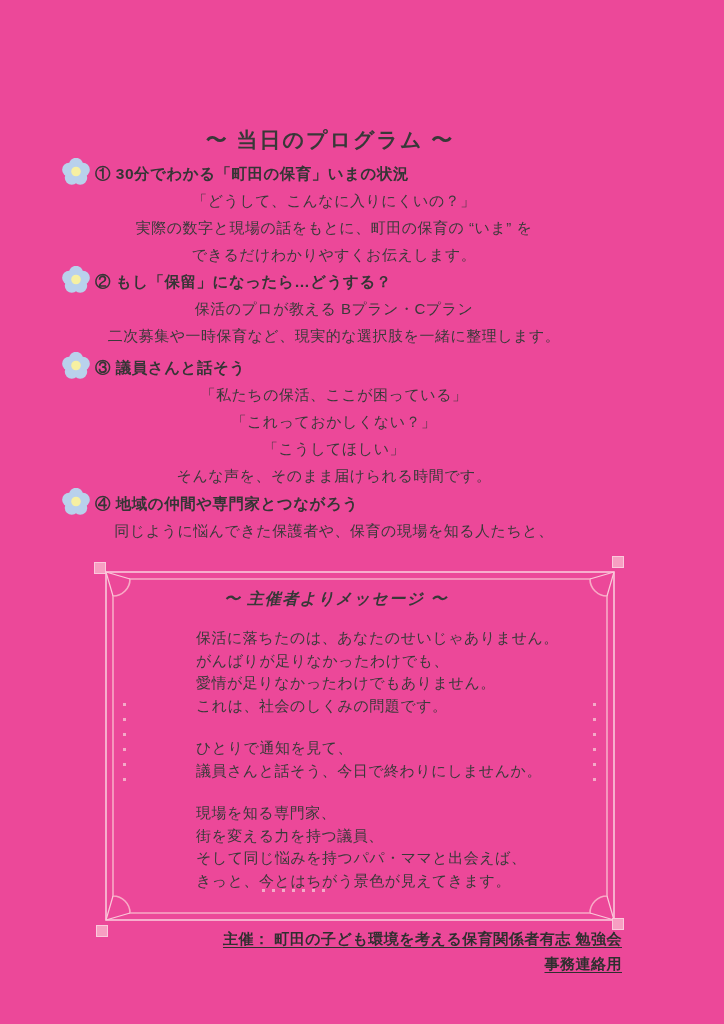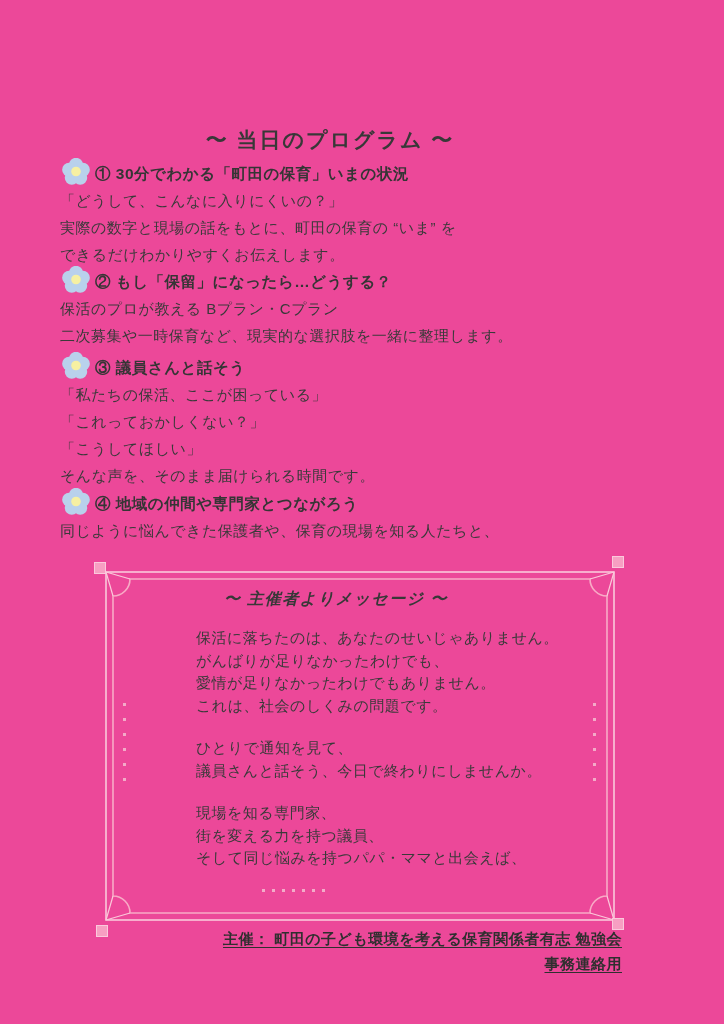--- a/index.html
+++ b/index.html
@@ -35,21 +35,21 @@
     position:absolute; left:62px; top:-2px;
     width:28px; height:28px;
   }
   .item-heading {
     margin-left:95px;
     font-size:15.5px; font-weight:bold;
     line-height:27px;
     letter-spacing:0.5px;
     color:#353535;
   }
-  .item-body { margin-left:60px; }
+  .item-body { margin-left:60px;text-align:center; }
   .item-body .line {
     font-size:15px; line-height:27px;
     letter-spacing:0.5px;
   }
 
   
   .message-frame {
     position:absolute; left:104px; top:570px;
     width:512px; height:352px;
   }
@@ -233,20 +233,21 @@
         <div class="line">これは、社会のしくみの問題です。</div>
       </div>
       <div class="message-para">
         <div class="line">ひとりで通知を見て、</div>
         <div class="line">議員さんと話そう、今日で終わりにしませんか。</div>
       </div>
       <div class="message-para">
         <div class="line">現場を知る専門家、</div>
         <div class="line">街を変える力を持つ議員、</div>
         <div class="line">そして同じ悩みを持つパパ・ママと出会えば、</div>
+        <div class="line">きっと、今とはちがう景色が見えてきます。</div>
       </div>
     </div>
   </div>
 
   <div class="doc-footer">
     <div class="f-line">主催： 町田の子ども環境を考える保育関係者有志 勉強会</div>
     <div class="f-line">事務連絡用</div>
   </div>
 
 </div>

